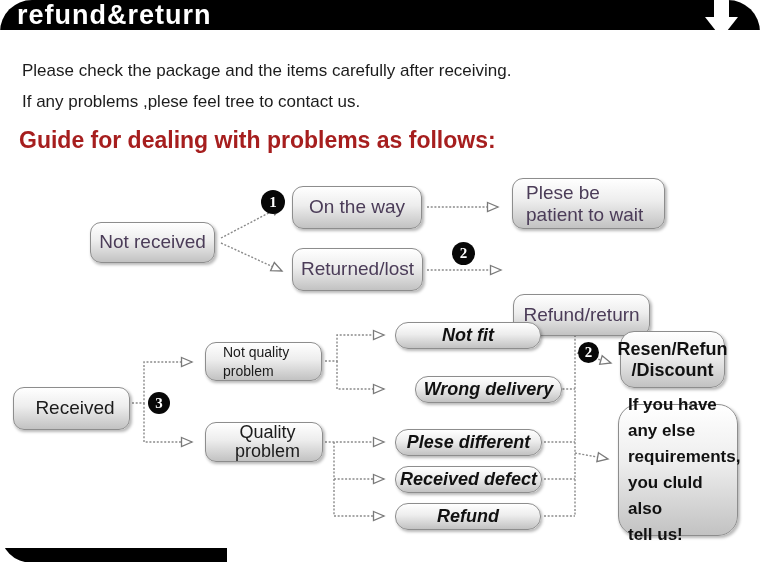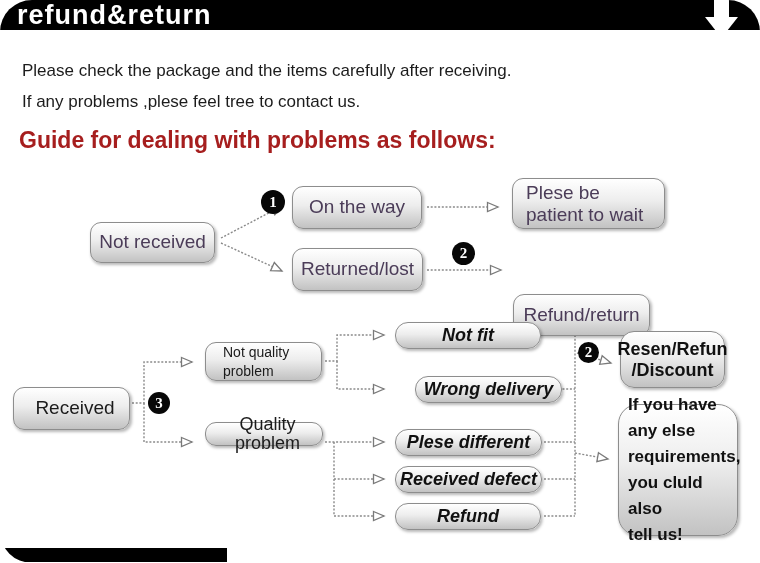--- a/index.html
+++ b/index.html
@@ -41,21 +41,21 @@
   .leftal { justify-content:flex-start; text-align:left; }
 
   .n-not-received   { left:90px;  top:222px; width:125px; height:41px; }
   .n-on-the-way     { left:292px; top:186px; width:130px; height:43px; }
   .n-returned-lost  { left:292px; top:248px; width:131px; height:43px; }
   .n-patient        { left:512px; top:178px; width:153px; height:51px; padding-left:13px; line-height:22px; }
   .n-refund-return  { left:513px; top:249px; width:137px; height:42px;margin-top:45px; }
 
   .n-received       { left:13px;  top:387px; width:117px; height:43px; font-size:19px; }
   .n-not-quality    { left:205px; top:342px; width:117px; height:39px; font-size:14px; padding-left:17px; line-height:19px; }
-  .n-quality        { left:205px; top:422px; width:118px; height:24px; font-size:18px; line-height:19px; }
+  .n-quality        { left:205px; top:422px; width:118px; height:40px; font-size:18px; line-height:19px; }
   .small            { font-size:18px; font-weight:bold; border-radius:13px;font-style:italic; }
   .n-not-fit        { left:395px; top:322px; width:146px; height:27px; }
   .n-wrong-delivery { left:415px; top:376px; width:147px; height:27px; }
   .n-color-diff     { left:395px; top:429px; width:147px; height:27px; }
   .n-quality-defect { left:395px; top:466px; width:147px; height:27px; }
   .n-damage         { left:395px; top:503px; width:146px; height:27px; }
   .n-resen          { left:620px; top:331px; width:105px; height:57px; font-size:18px; font-weight:bold; line-height:21px; border-radius:14px; }
   .n-anything-else  { left:618px; top:404px; width:120px; height:132px; font-size:17px; font-weight:bold;
                       line-height:26px; border-radius:20px; padding-left:9px; justify-content:flex-start; text-align:left; }
   

